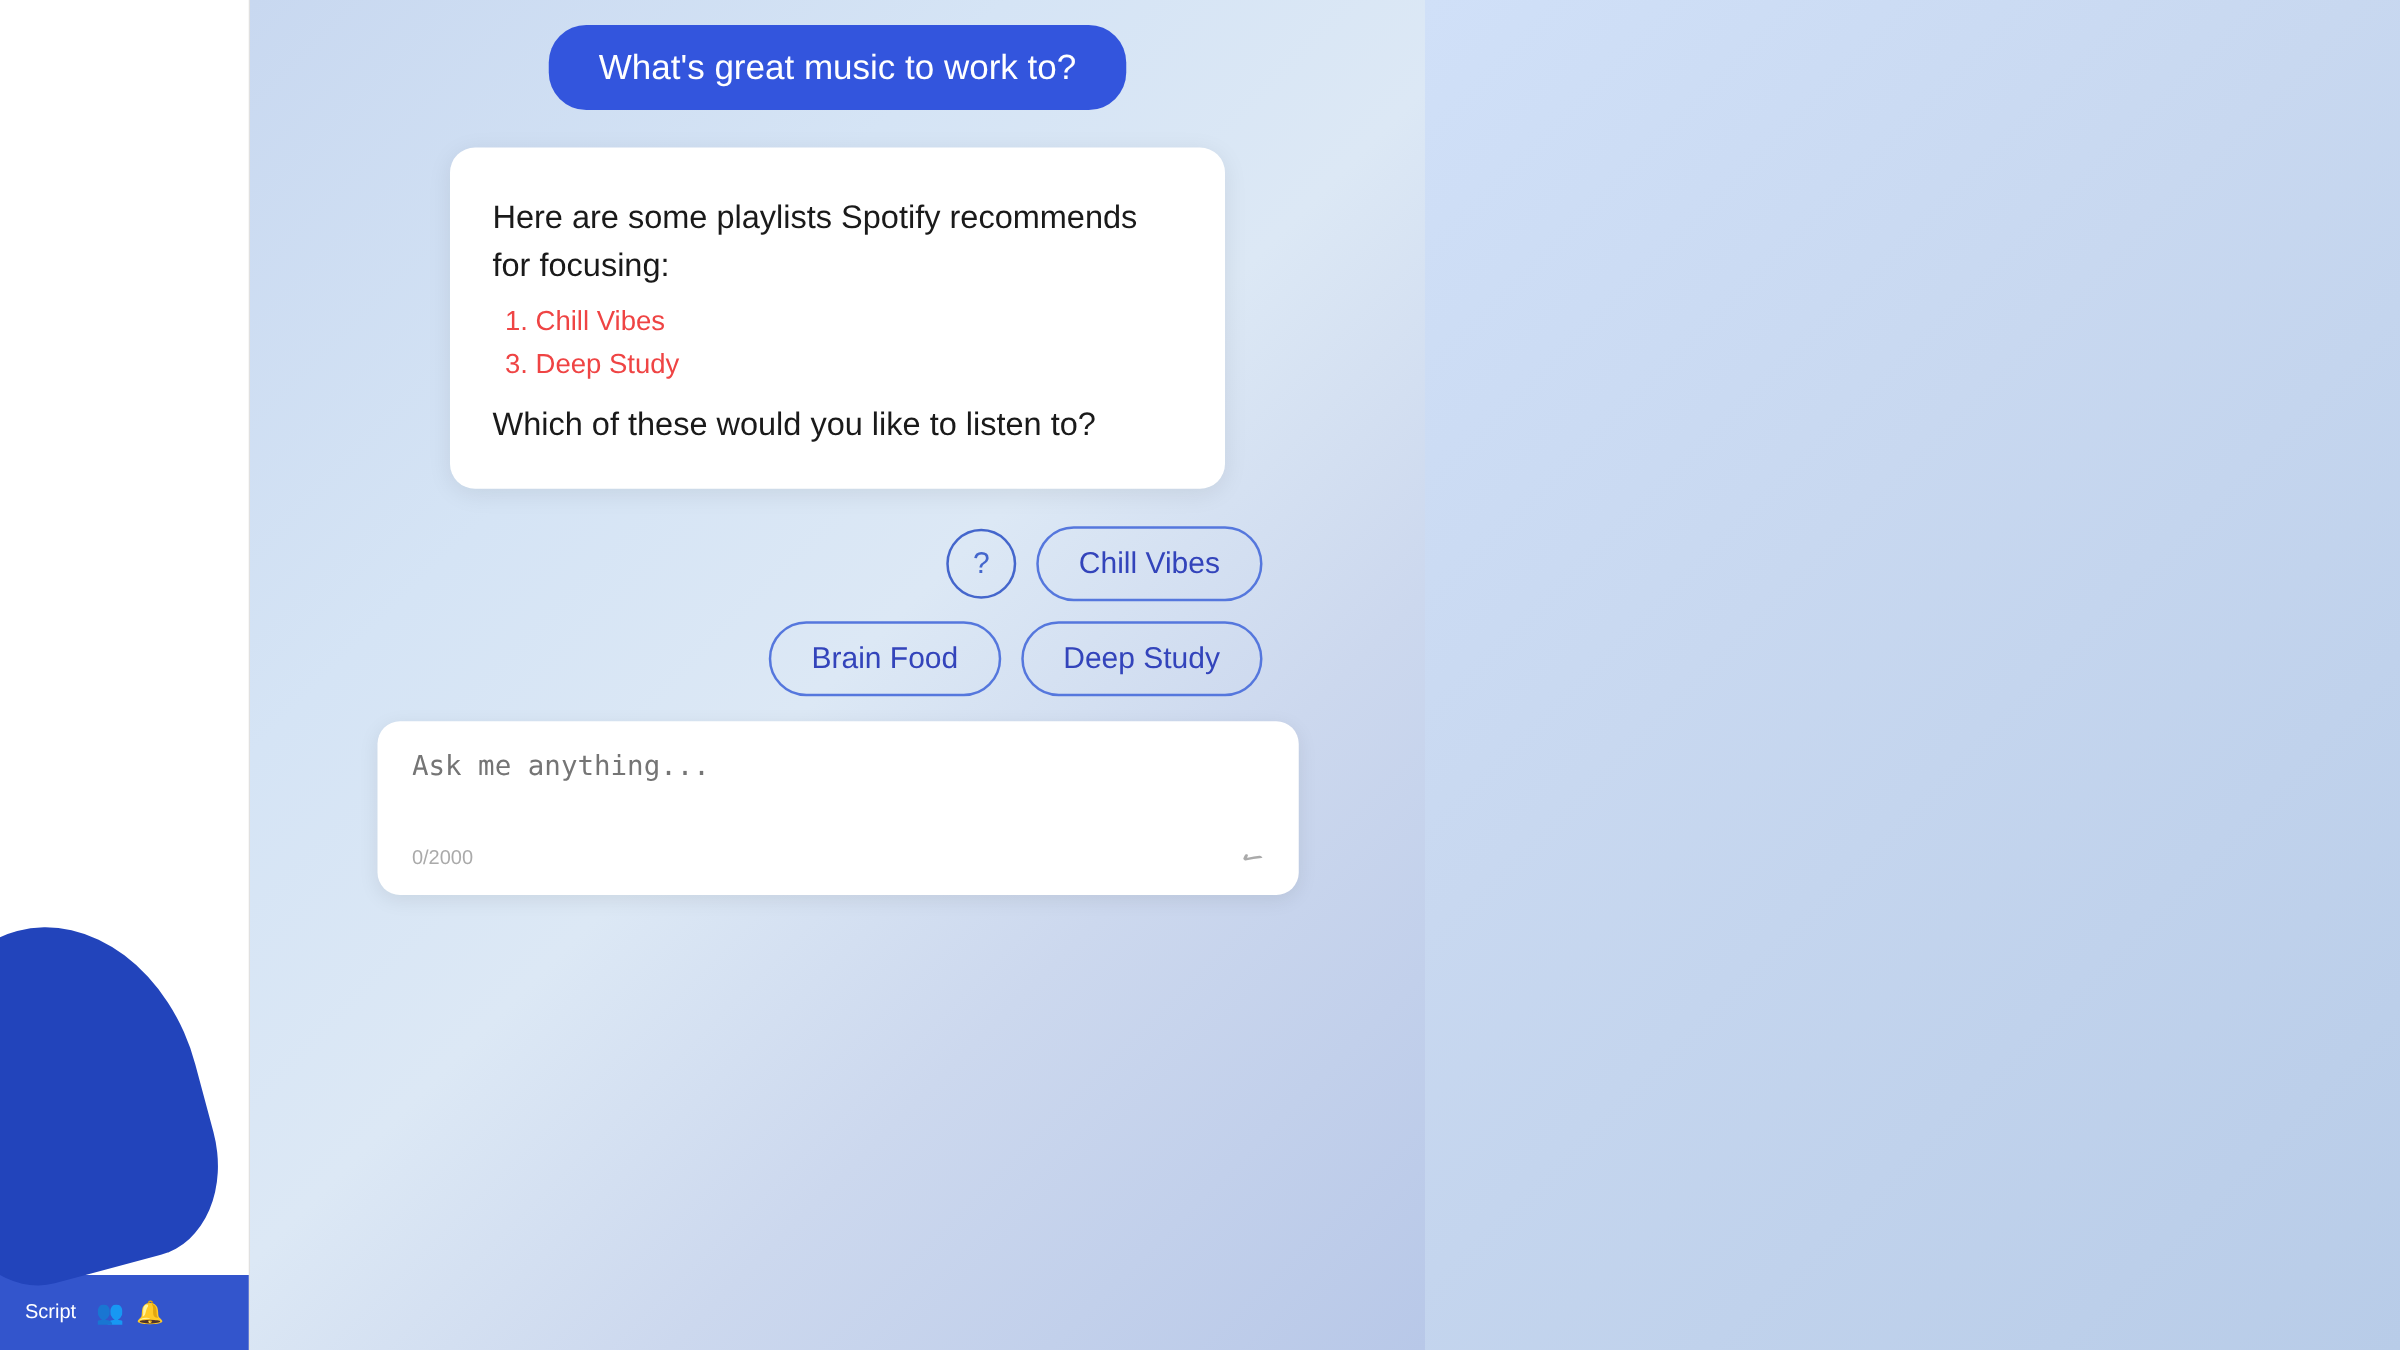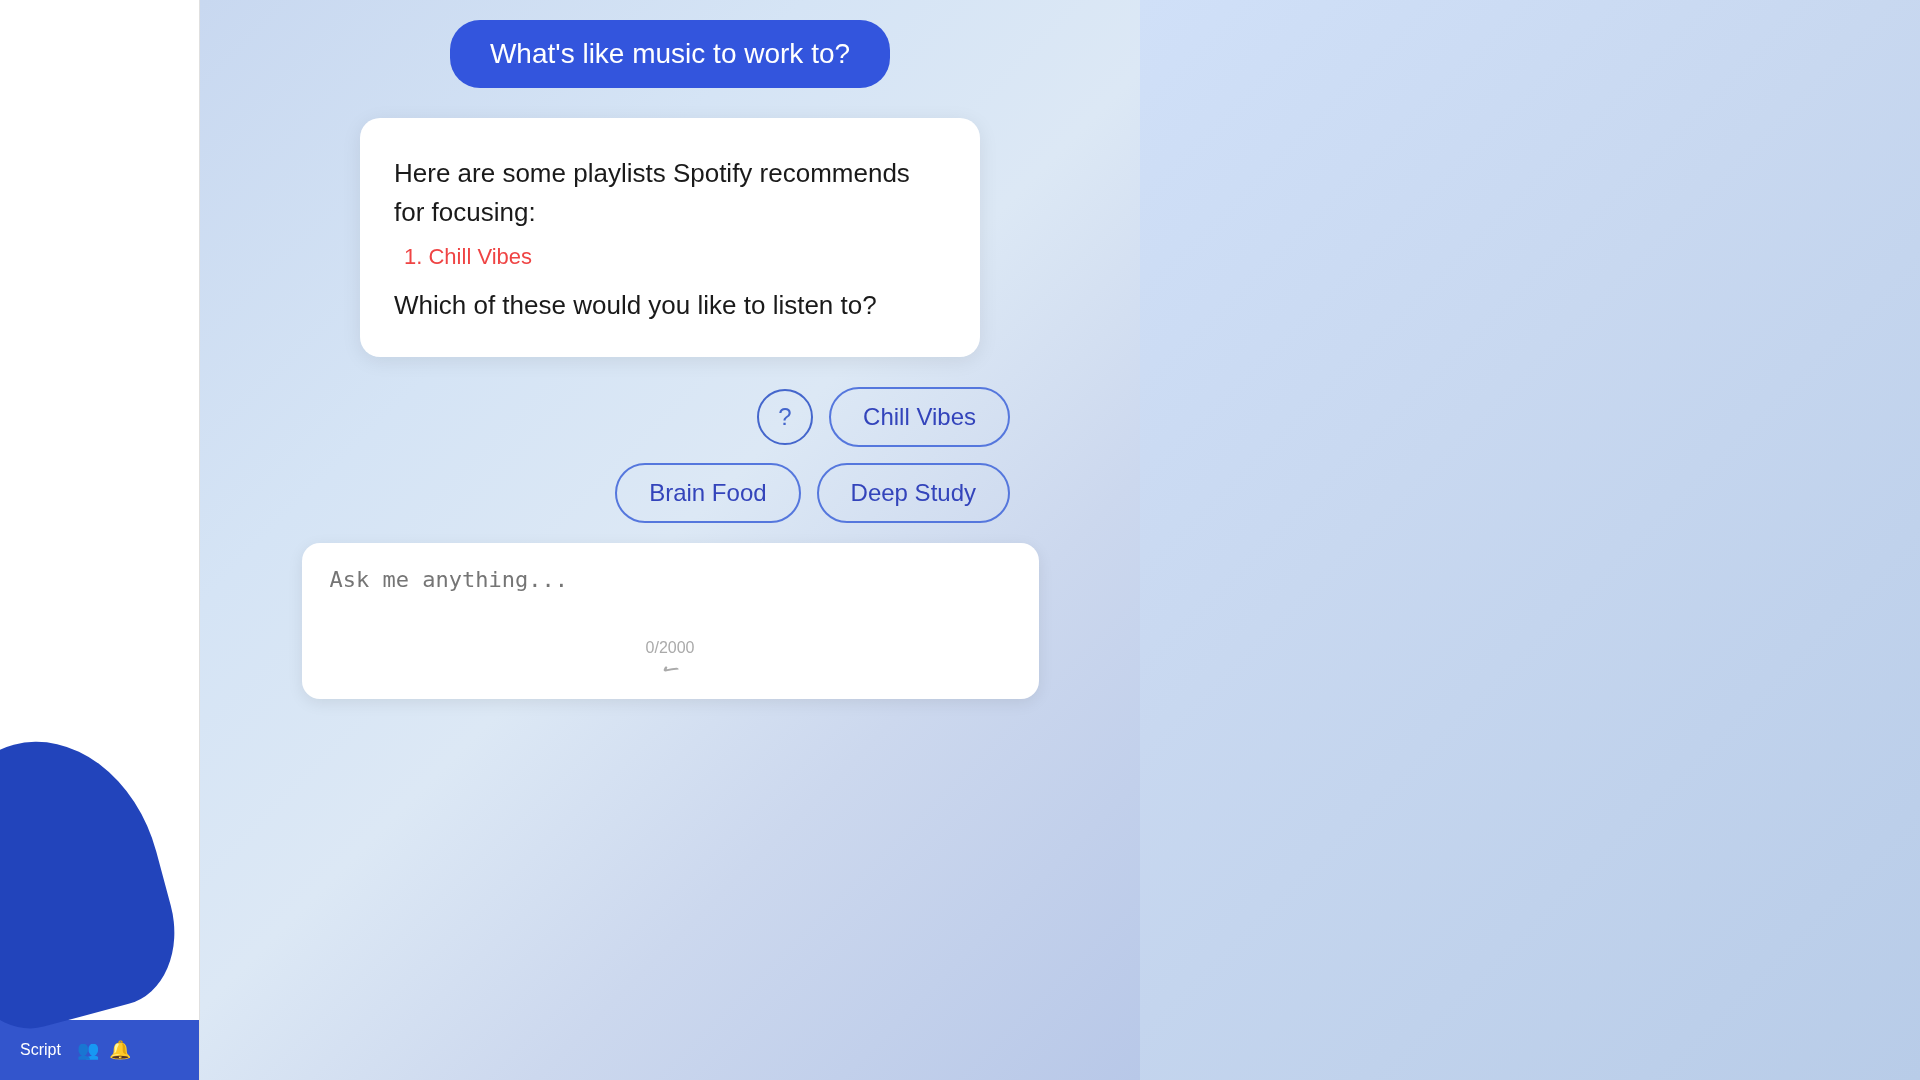--- a/index.html
+++ b/index.html
@@ -211,21 +211,20 @@
       resize: none;
       background: transparent;
       min-height: 60px;
     }
 
     .input-footer {
       display: flex;
       justify-content: space-between;
       align-items: center;
       margin-top: 8px;
-      flex-direction: column;
     }
 
     .char-count {
       font-size: 16px;
       color: #aaa;
     }
 
     .send-icon {
       color: #aaa;
       font-size: 22px;
@@ -262,27 +261,28 @@
     <div class="sidebar-bottom-icons">
       <span style="color:white;font-size:18px;">👥</span>
       <span style="color:white;font-size:18px;">🔔</span>
     </div>
   </div>
 </div>
 
 <div class="main">
 
   <div class="question-bubble">
-    <span>What's like music to work to?</span>
+    <span>What's great music to work to?</span>
   </div>
 
   <div class="answer-card">
     <p class="answer-card-text">Here are some playlists Spotify recommends for focusing:</p>
     <ul class="answer-card-list">
       <li><span>1.</span> <span>Chill Vibes</span></li>
+      <li><span>3.</span> <span>Deep Study</span></li>
     </ul>
     <p class="answer-card-question">Which of these would you like to listen to?</p>
   </div>
 
   <div class="quick-replies">
     <div class="quick-reply-row">
       <div class="help-icon-circle">
         <span>?</span>
       </div>
       <button class="quick-reply-btn">Chill Vibes</button>

